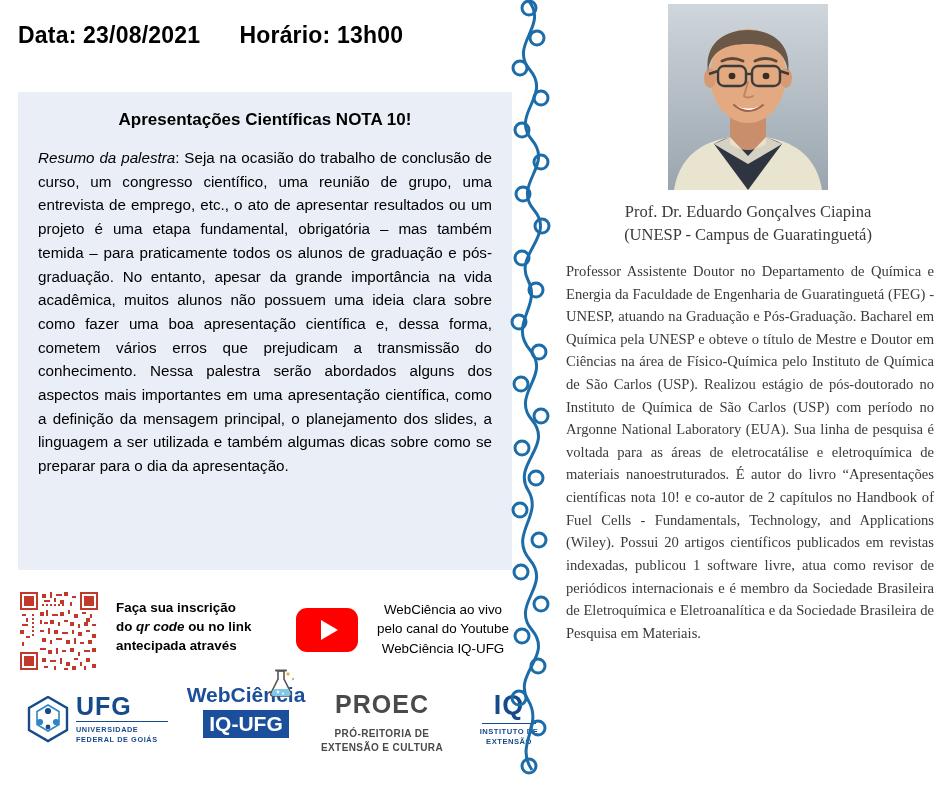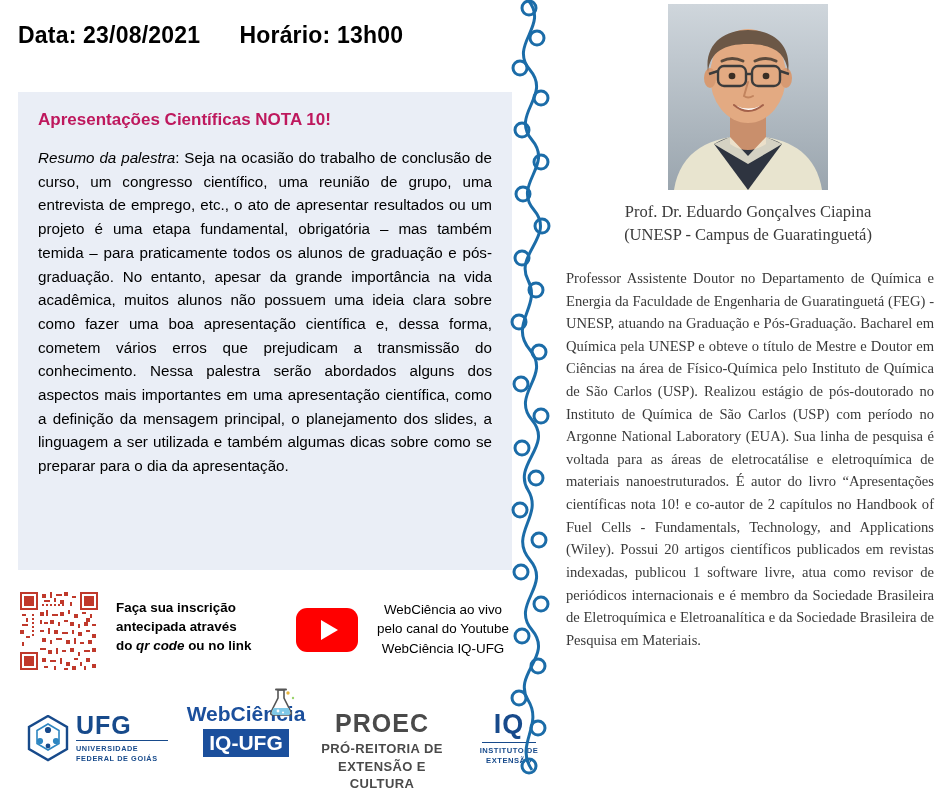--- a/index.html
+++ b/index.html
@@ -36,23 +36,24 @@
 
   .abstract-box {
     position: absolute;
     left: 18px; top: 92px;
     width: 494px;
     height: 478px;
     background: #eaeef6;
     padding: 18px 20px 16px 20px;
   }
   .abstract-title {
+    text-align: center;
     font-size: 17px;
     font-weight: bold;
-    color: #be185d;
+    color: #000000;
     margin-bottom: 16px;
   }
   .abstract-body {
     font-size: 15.2px;
     line-height: 1.56;
     color: #000;
     text-align: justify;
   }
   .abstract-body .lead {
     font-style: italic;
@@ -102,21 +103,21 @@
     width: 150px;
     font-size: 13.4px;
     line-height: 1.45;
     color: #000;
     text-align: center;
   }
 
   
   .logos {
     position: absolute;
-    left: 18px; top: 703px;
+    left: 18px; top: 684px;
     width: 500px; height: 80px;
   }
   .logo { position: absolute; }
 
   
   .logo-ufg { left: 8px; top: 10px; width: 150px; }
   .ufg-hex-wrap { position: absolute; left: 0; top: 2px; width: 44px; height: 48px; }
   .ufg-txt { position: absolute; left: 50px; top: 0px; }
   .ufg-name {
     font-size: 25px; font-weight: bold; color: #174a8b; letter-spacing: 1px;
@@ -145,22 +146,22 @@
   }
   .web-flask { position: absolute; left: 78px; top: -16px; }
 
   
   .logo-proec { left: 300px; top: 8px; width: 128px; text-align: center; }
   .proec-word {
     font-size: 25px; font-weight: bold; color: #4a4a4a; letter-spacing: 1px;
     line-height: 1;
   }
   .proec-sub {
-    font-size: 13px; color: #4a4a4a; font-weight: bold;
-    letter-spacing: 0.4px; line-height: 1.35; margin-top: 4px;
+    font-size: 10px; color: #4a4a4a; font-weight: bold;
+    letter-spacing: 0.4px; line-height: 1.35; margin-top: 10px;
   }
 
   
   .logo-iq { left: 446px; top: 8px; width: 90px; text-align: center; }
   .iq-word {
     font-size: 27px; font-weight: bold; color: #174a8b; letter-spacing: 1px;
     line-height: 1;
   }
   .iq-rule { width: 54px; height: 1px; background: #174a8b; margin: 4px auto 3px auto; }
   .iq-sub {
@@ -191,21 +192,21 @@
     position: absolute;
     left: 0; top: 200px;
     width: 384px;
     text-align: center;
     font-size: 16.5px;
     line-height: 1.42;
     color: #3a3a3a;
   }
   .speaker-bio {
     position: absolute;
-    left: 10px; top: 267px;
+    left: 10px; top: 260px;
     width: 368px;
     font-size: 14.6px;
     line-height: 1.55;
     color: #3a3a3a;
     text-align: justify;
   }
 </style>
 </head>
 <body>
 
@@ -328,22 +329,22 @@
               <rect x="18" y="38" width="1" height="2"></rect>
               <rect x="23" y="39" width="2" height="1"></rect>
             <rect x="27" y="38" width="2" height="2"></rect>
               <rect x="33" y="38" width="1" height="2"></rect>
           </g>
         </svg>
       </div>
 
       <div class="qr-text">
         <div>Faça sua inscrição</div>
+        <div><span>do </span><span class="it">qr code</span><span> ou no link</span></div>
         <div>antecipada através</div>
-        <div><span>do </span><span class="it">qr code</span><span> ou no link</span></div>
       </div>
 
       <div class="yt-btn">
         <div class="tri"></div>
       </div>
 
       <div class="yt-text">
         <div>WebCiência ao vivo</div>
         <div>pelo canal do Youtube</div>
         <div>WebCiência IQ-UFG</div>

